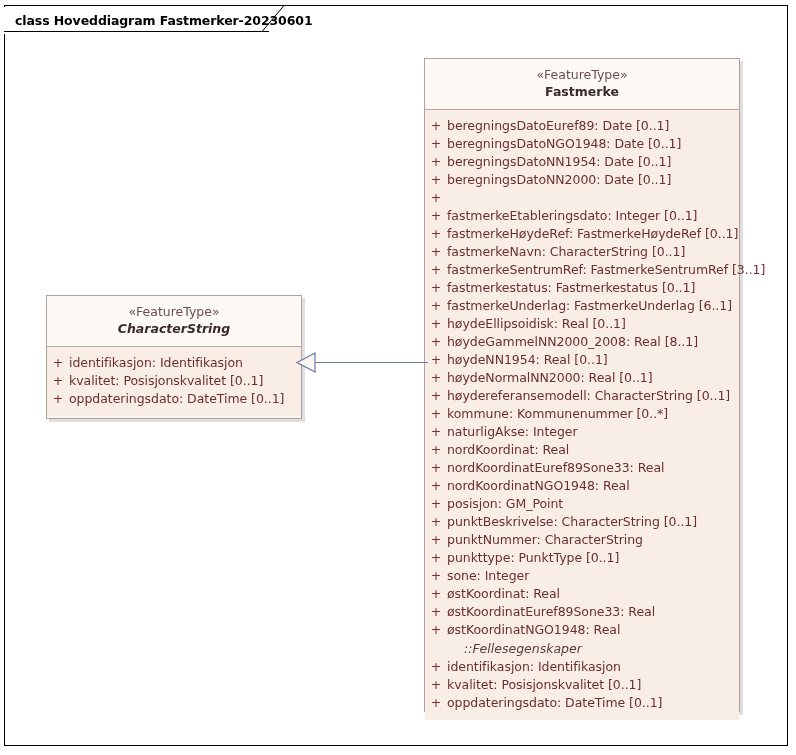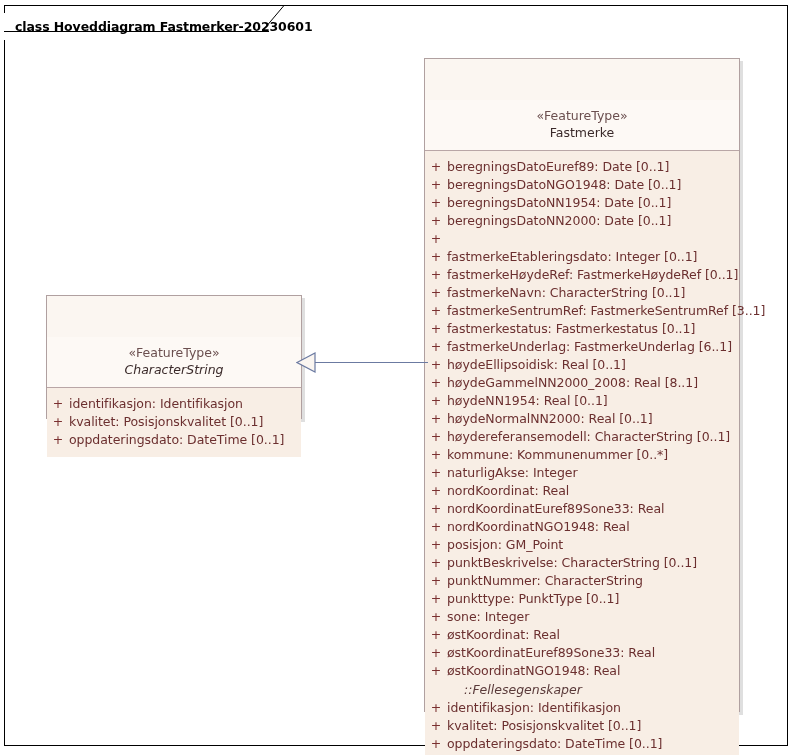--- a/index.html
+++ b/index.html
@@ -24,21 +24,21 @@
     height: 741px;
     border: 1px solid #000000;
     box-sizing: border-box;
     background: #ffffff;
   }
 
   
   #diagram-title-tab {
     position: absolute;
     left: 4px;
-    top: 13px;
+    top: 7px;
     height: 27px;
     box-sizing: border-box;
     background: #ffffff;
     display: flex;
     align-items: center;
     padding: 0 0 0 11px;
     z-index: 4;
   }
   #diagram-title-tab .tab-body {
     height: 27px;
@@ -81,31 +81,30 @@
     background: #fbf6f1;
     box-shadow: 3px 3px 0 0 rgba(150,150,150,0.30);
     z-index: 2;
   }
   .uml-header {
     background: #fdf9f5;
     border-bottom: 1px solid #b9a6a6;
     text-align: center;
     padding: 7px 6px 8px 6px;
     box-sizing: border-box;
-    margin-top: 41px;
   }
   .stereotype {
     font-size: 12.5px;
     color: #6b4f4f;
     line-height: 17px;
     white-space: nowrap;
   }
   .class-name {
     font-size: 12.5px;
-    font-weight: normal;
+    font-weight: bold;
     color: #3a2a2a;
     line-height: 18px;
     white-space: nowrap;
   }
   .class-name.abstract {
     font-style: italic;
   }
   .uml-attrs {
     background: #f8eee5;
     padding: 7px 0 8px 0;

